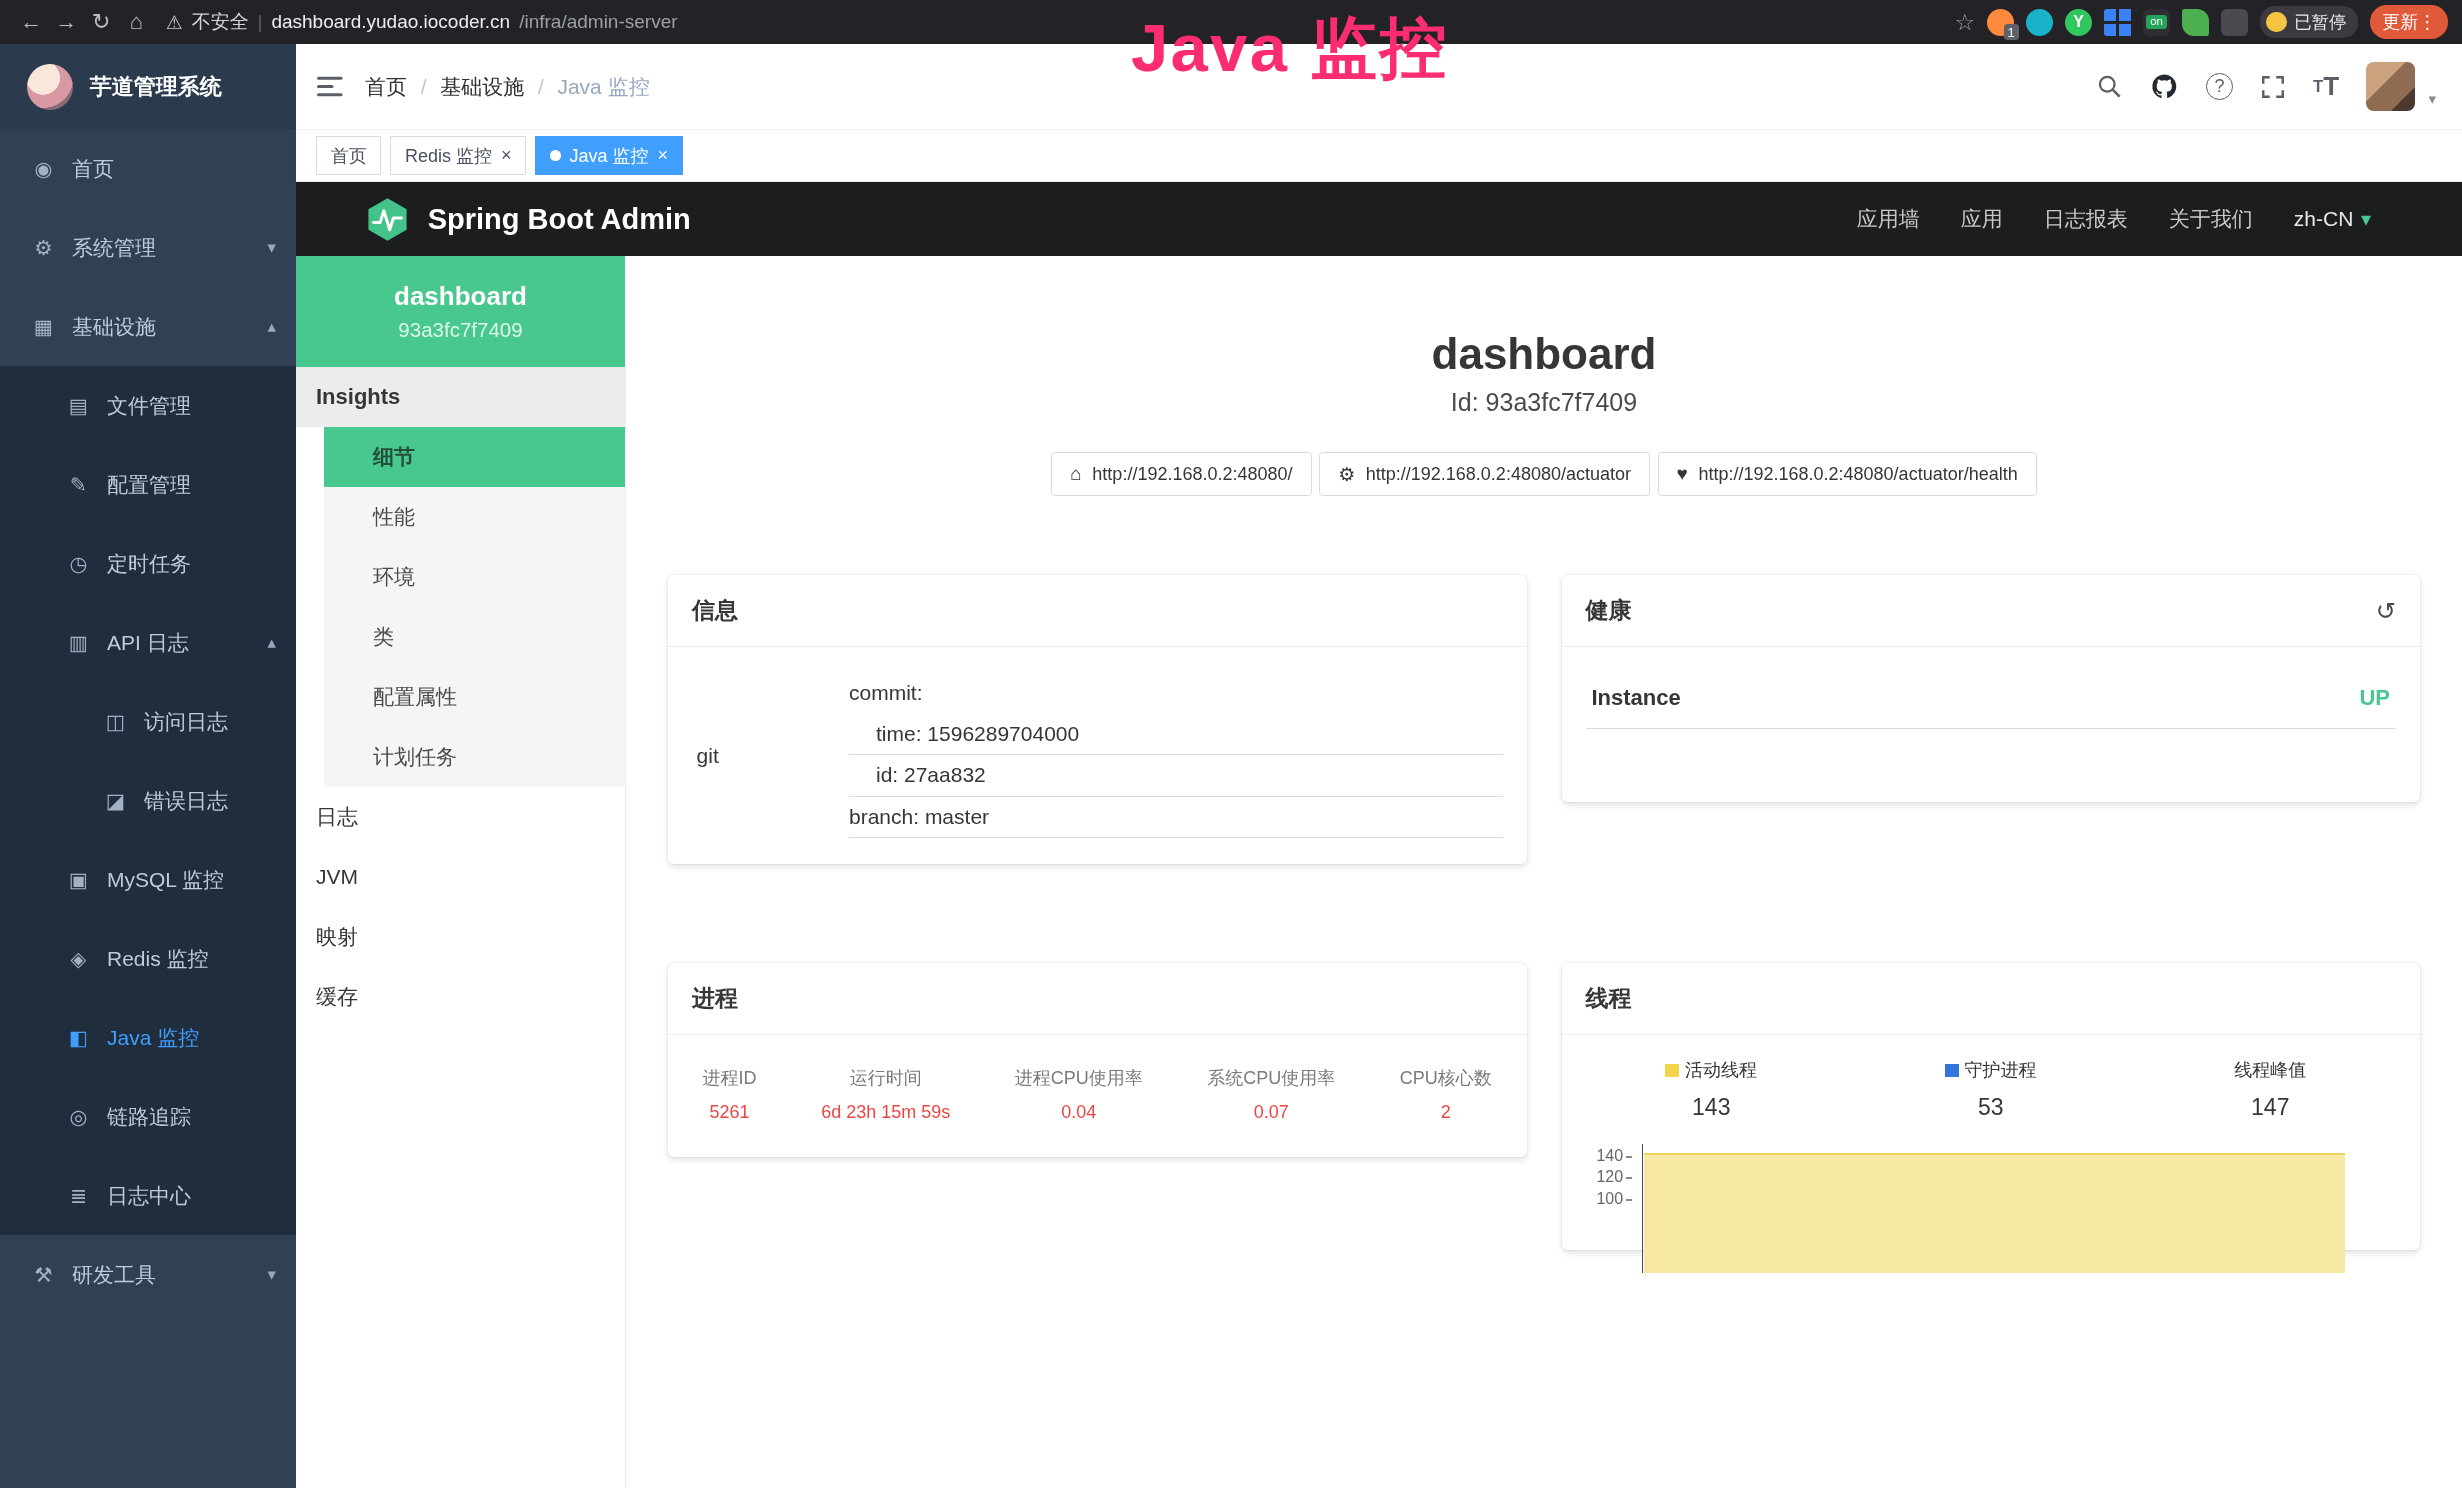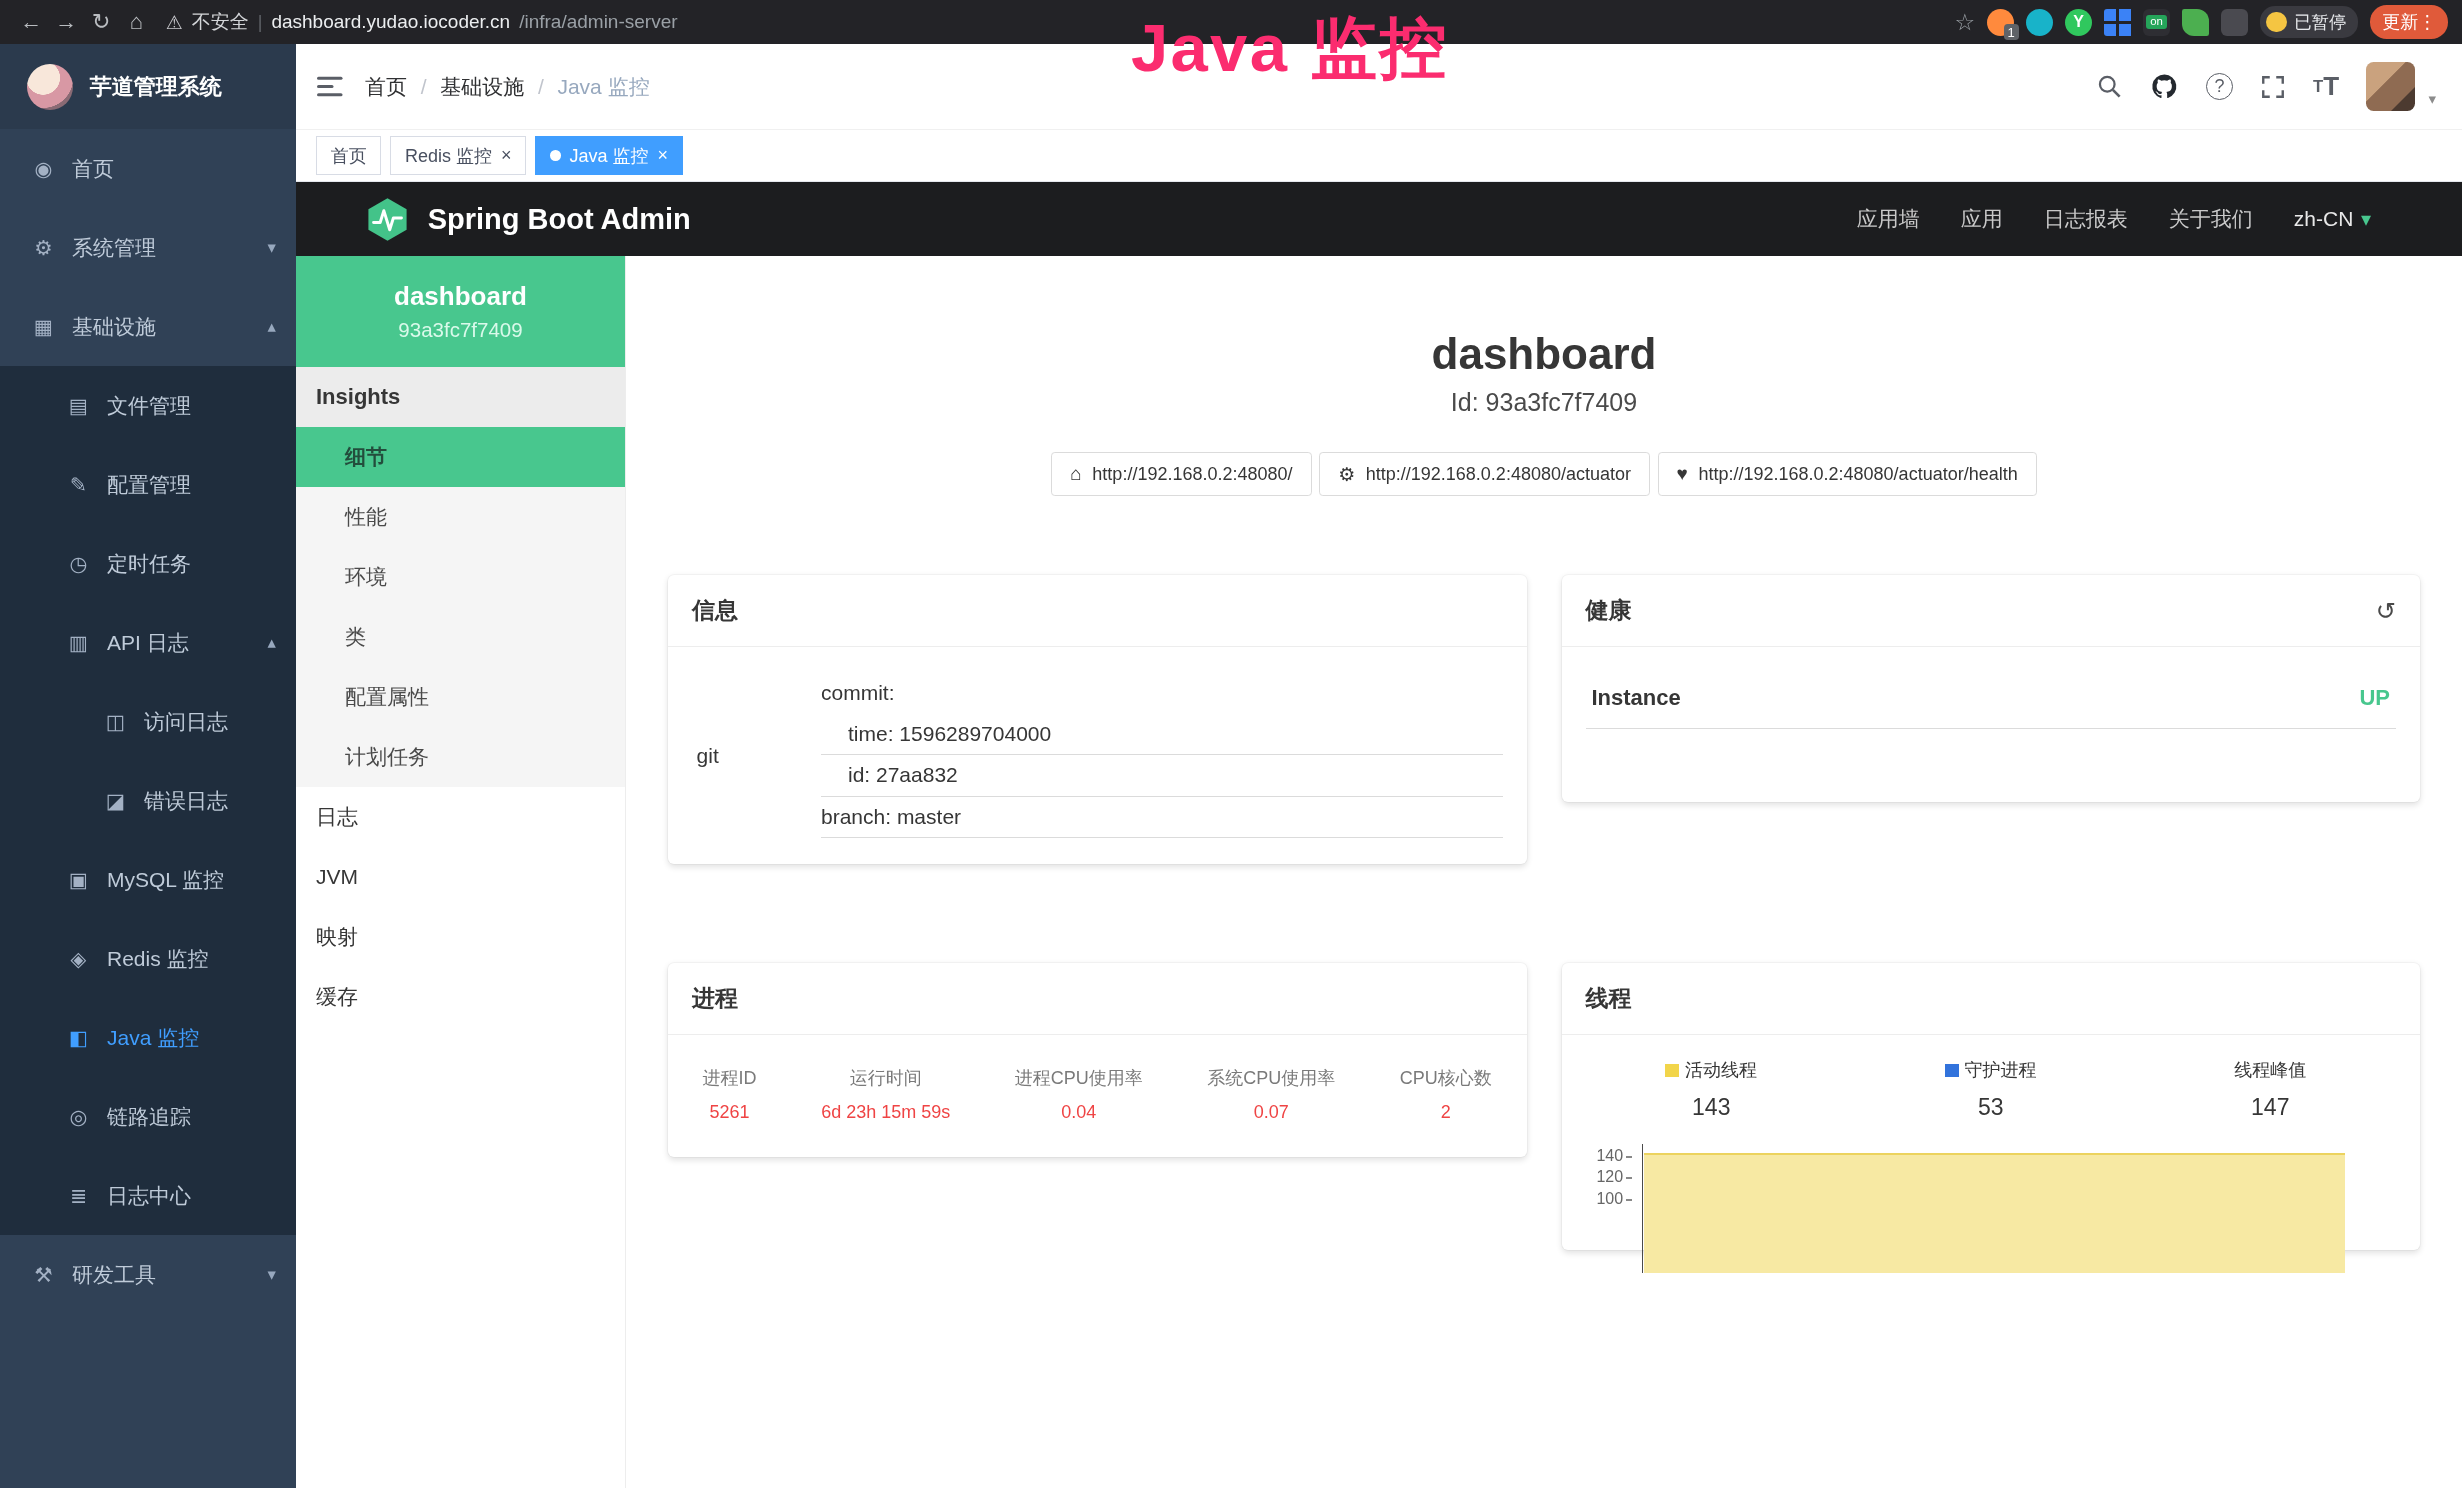--- a/index.html
+++ b/index.html
@@ -93,21 +93,21 @@
   .sba-link { cursor:pointer; }
   .sba-lang { display:flex; align-items:center; gap:7.6px; color:#e8e8e8; }
   .sba-lang .chev { color:#48c78e; font-size:20px; font-weight:bold; }
 
   .sba-body { flex:1; min-height:0; display:flex; }
   .sba-side { width:330px; flex:0 0 330px; background:#fff; border-right:0.8px solid #ededed; }
   .instance-block { height:111px; background:#48c78e; color:#fff; display:flex; flex-direction:column; align-items:center; justify-content:center; gap:6px; cursor:pointer; }
   .instance-name { font-size:26px; font-weight:bold; }
   .instance-id { font-size:20.5px; color:#eafff5; opacity:.9; }
   .side-section { height:60px; background:#ececec; display:flex; align-items:center; padding-left:20px; font-size:22px; font-weight:bold; color:#363636; }
-  .side-item { height:60px; display:flex; align-items:center; padding-left:49px; font-size:21px; color:#4a4a4a; background:#f5f5f5; cursor:pointer; }
+  .side-item { height:60px; display:flex; align-items:center; padding-left:49px; font-size:21px; color:#4a4a4a; background:#f5f5f5; cursor:pointer;margin-left:28px; }
   .side-item.active { background:#48c78e; color:#234d3c; font-weight:bold; }
   .side-root { height:60px; display:flex; align-items:center; padding-left:20px; font-size:21px; color:#363636; background:#fff; cursor:pointer; }
 
   .sba-main { flex:1; min-width:0; overflow:hidden; background:#fff; padding:0 42px; }
   .inst-title { text-align:center; margin-top:73px; font-size:44px; font-weight:bold; color:#363636; }
   .inst-sub { text-align:center; margin-top:9px; font-size:25px; color:#4a4a4a; }
   .links-row { display:flex; justify-content:center; gap:7.6px; margin-top:35px; }
   .link-chip { height:44px; display:inline-flex; align-items:center; gap:10.6px; padding:0 18px; border:0.8px solid #dbdbdb;
                border-radius:3.8px; background:#fff; font-size:18px; color:#363636; cursor:pointer; }
   .link-chip .ic { font-size:19px; }
@@ -116,21 +116,21 @@
   .card { background:#fff; border-radius:6px; box-shadow:0 2.3px 6px rgba(10,10,10,.12), 0 0 0 0.8px rgba(10,10,10,.04); }
   .card.row3 { margin-top:46px; }
   .card-head { display:flex; align-items:center; justify-content:space-between; padding:20px 24px; font-size:23px; font-weight:bold;
                color:#363636; border-bottom:1.5px solid #ededed; }
   .card-head .head-ico { font-size:24px; color:#4a4a4a; font-weight:normal; cursor:pointer; }
   .card-body { padding:26px 24px; }
 
   .kv { display:flex; align-items:center; font-size:21px; color:#363636; }
   .kv-key { width:129px; flex:0 0 129px; padding-left:4.6px; }
   .kv-val { flex:1; }
-  .kv-line { padding:8.3px 0; }
+  .kv-line { padding:8.3px 0;margin-left:28px; }
   .kv-line.ind { padding-left:27px; }
   .kv-line.u { border-bottom:0.8px solid #dbdbdb; }
 
   .health-body { padding:26px 24px 73px; }
   .health-row { display:flex; align-items:center; justify-content:space-between; padding:12px 6px 16.7px; border-bottom:0.8px solid #dbdbdb;
                 font-size:22px; color:#363636; }
   .health-label { font-weight:bold; }
   .health-status { color:#48c78e; font-weight:bold; }
 
   .meta-body { padding:26px 24px 46px; }

